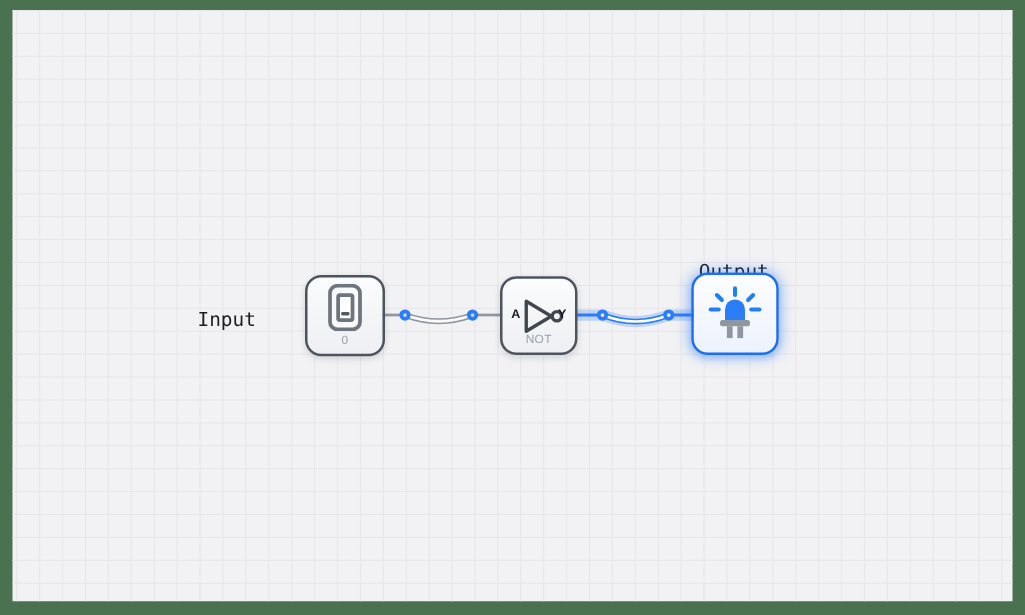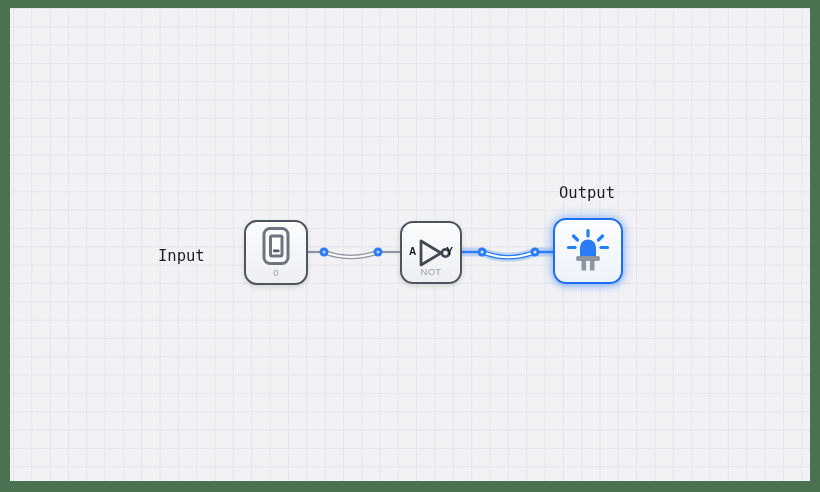--- a/index.html
+++ b/index.html
@@ -18,21 +18,21 @@
     background-size:18.33px 18.33px;
     background-position:3px 0;
   }
   
   .flabel{
     position:absolute;
     font-family:"DejaVu Sans Mono","Liberation Mono",monospace;
     font-size:15.5px;font-weight:500;color:#1b1e23;white-space:nowrap;
   }
   #input-label{left:148px;top:239px;}
-  #output-label{left:549px;top:176px;}
+  #output-label{left:549px;top:200px;}
   
   .node{
     position:absolute;box-sizing:border-box;border-radius:13px;
     border:2px solid #4d545e;
     background:linear-gradient(180deg,#fbfcfd 0%,#edeff2 100%);
     box-shadow:0 2px 5px rgba(50,60,70,.16);
     display:flex;flex-direction:column;align-items:center;justify-content:center;
   }
   #switch-node{left:234px;top:212px;width:64px;height:65px;}
   #not-node{left:390px;top:213px;width:62px;height:63px;}

